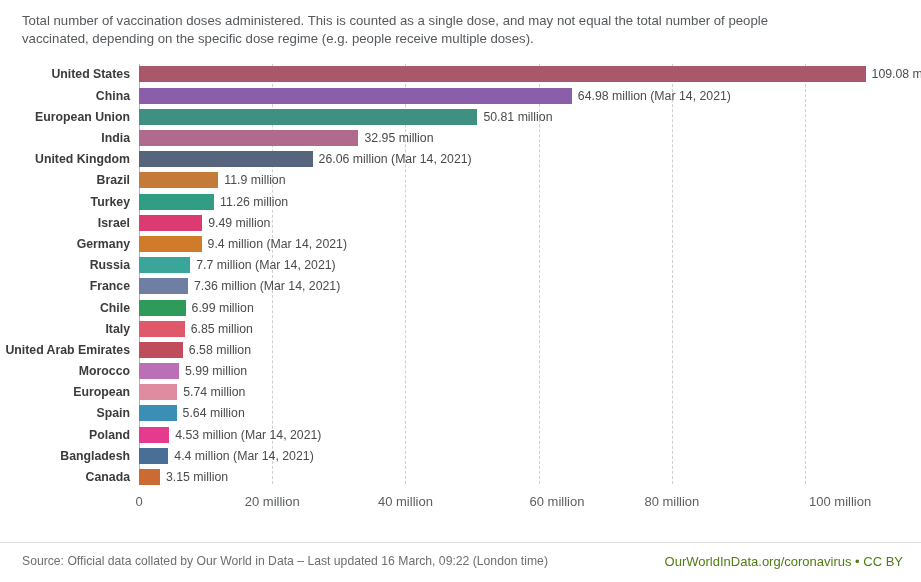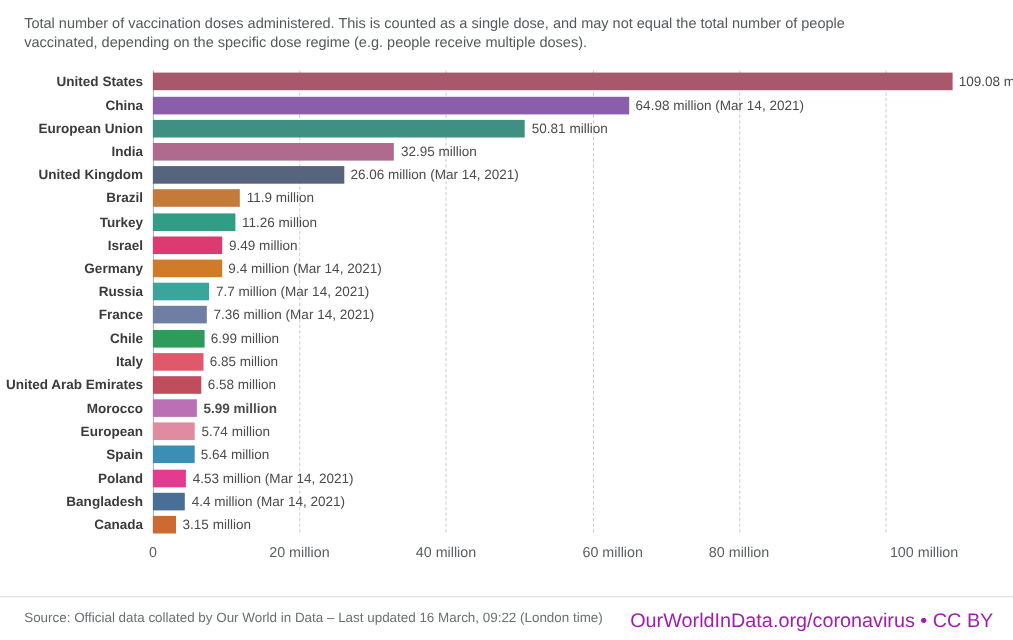--- a/index.html
+++ b/index.html
@@ -153,22 +153,22 @@
     left: 22px;
     top: 11px;
     font-size: 12.2px;
     color: #6b6f72;
     white-space: nowrap;
   }
   .footer-right {
     position: absolute;
     right: 18px;
     top: 11px;
-    font-size: 18px;
-    color: #a21caf;
+    font-size: 13px;
+    color: #4d7c0f;
     white-space: nowrap;
   }
 </style>
 </head>
 <body>
 
 <div class="page">
 
   <div class="header">
     <p class="subtitle">Total number of vaccination doses administered. This is counted as a single dose, and may not equal the total number of people vaccinated, depending on the specific dose regime (e.g. people receive multiple doses).</p>
@@ -251,21 +251,21 @@
             <div class="bar-value" style="left: 51.627px;">6.85 million</div>
           </div>
           <div class="row">
             <div class="row-label">United Arab Emirates</div>
             <div class="bar" style="width: 43.8285px; background: rgb(191, 77, 92);"></div>
             <div class="bar-value" style="left: 49.8285px;">6.58 million</div>
           </div>
           <div class="row">
             <div class="row-label">Morocco</div>
             <div class="bar" style="width: 39.8986px; background: rgb(187, 111, 181);"></div>
-            <div class="bar-value" style="left: 45.8986px; font-weight: bold;">5.99 million</div>
+            <div class="bar-value" style="left: 45.8986px;">5.99 million</div>
           </div>
           <div class="row">
             <div class="row-label">European</div>
             <div class="bar" style="width: 38.2334px; background: rgb(224, 140, 160);"></div>
             <div class="bar-value" style="left: 44.2334px;">5.74 million</div>
           </div>
           <div class="row">
             <div class="row-label">Spain</div>
             <div class="bar" style="width: 37.5673px; background: rgb(59, 143, 181);"></div>
             <div class="bar-value" style="left: 43.5673px;">5.64 million</div>

